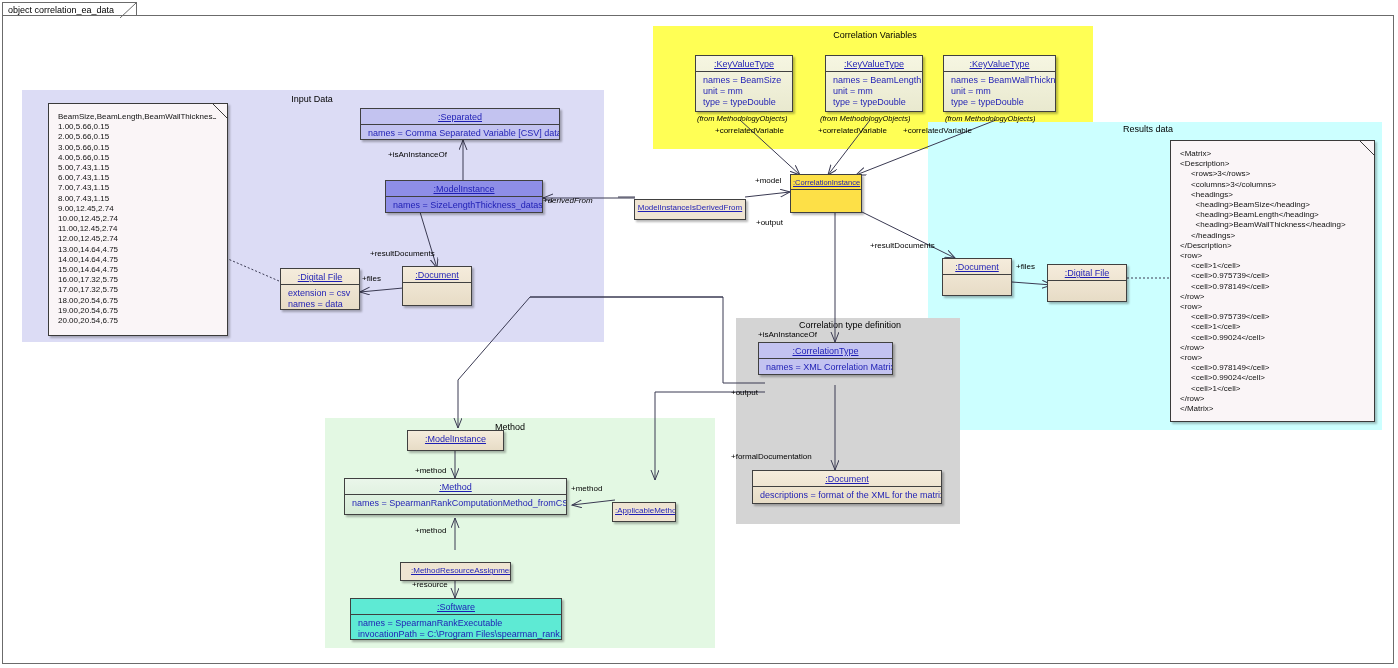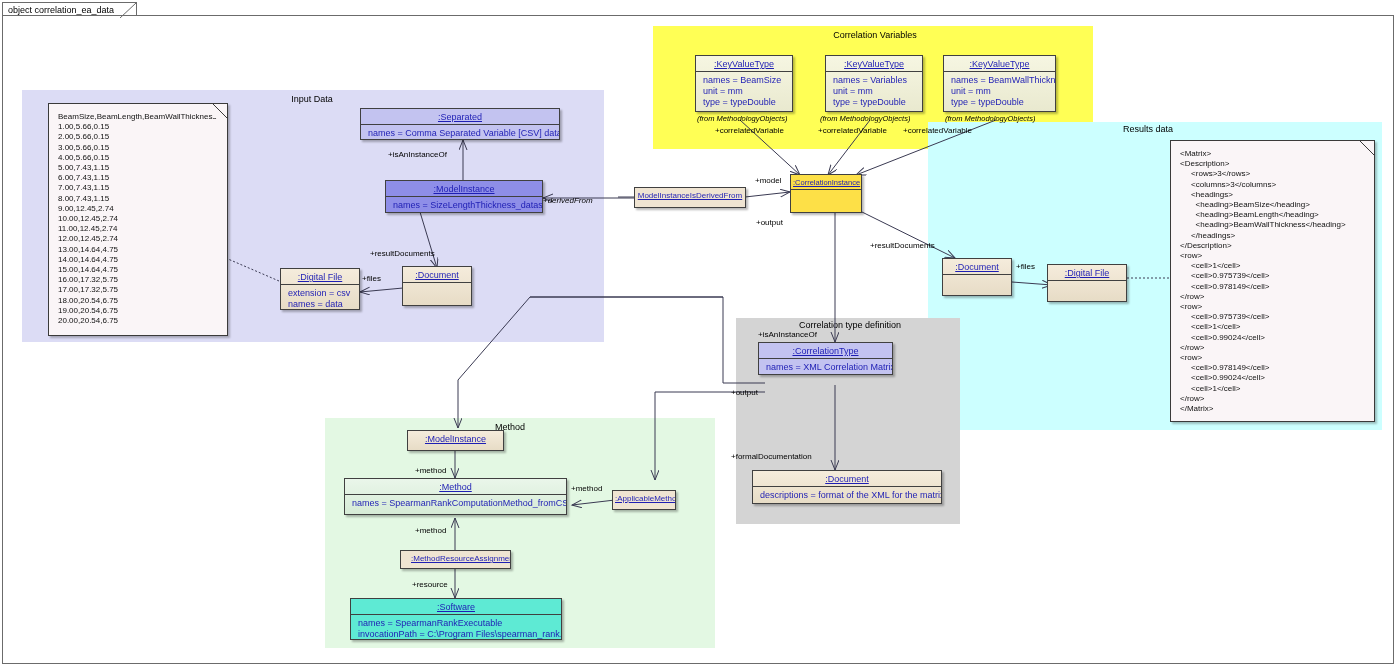--- a/index.html
+++ b/index.html
@@ -91,21 +91,21 @@
     font-size: 9px;
     line-height: 11px;
     color: #1e1eb4;
   }
   .obj.centered .attrs { text-align: center; }
 
   
   .fill-lav   { background: #c3c3f0; }
   .fill-lav2  { background: #8e8ee8; }
   .fill-beige { background: linear-gradient(180deg,#f5ecdc 0%, #e7dcc6 100%); }
-  .fill-beige-flat { background: #efe4d2; }
+  .fill-beige-flat { background: #efe4d2; margin-top: 12px; }
   .fill-green { background: #5eead4; }
   .fill-mint  { background: linear-gradient(180deg,#eaf6ea 0%, #d6ebd6 100%); }
   .fill-keyval{ background: linear-gradient(180deg,#f6f6e2 0%, #e9e9cf 100%); }
   .fill-corr  { background: #fde047; }
   .fill-ctype { background: #c3c3f0; }
 
   
   .note {
     position: absolute;
     background: #faf5f7;
@@ -312,21 +312,21 @@
       <div>unit = mm</div>
       <div>type = typeDouble</div>
     </div>
   </div>
   <div class="fromlabel" style="left:697px; top:114px;">(from MethodologyObjects)</div>
 
   <div class="obj fill-keyval" style="left:825px; top:55px; width:98px; height:57px;">
     <div class="title">:KeyValueType</div>
     <div class="sep"></div>
     <div class="attrs">
-      <div>names = Variables</div>
+      <div>names = BeamLength</div>
       <div>unit = mm</div>
       <div>type = typeDouble</div>
     </div>
   </div>
   <div class="fromlabel" style="left:820px; top:114px;">(from MethodologyObjects)</div>
 
   <div class="obj fill-keyval" style="left:943px; top:55px; width:113px; height:57px;">
     <div class="title">:KeyValueType</div>
     <div class="sep"></div>
     <div class="attrs">

